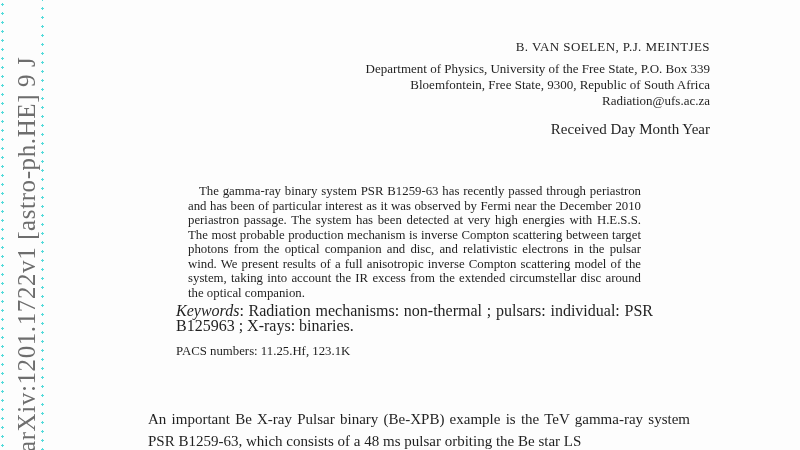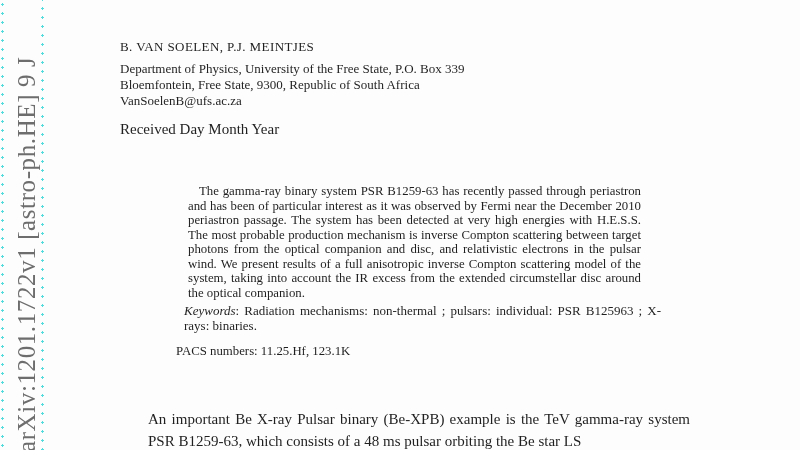--- a/index.html
+++ b/index.html
@@ -29,37 +29,36 @@
     transform:rotate(-90deg);
     transform-origin:0 0;
     white-space:nowrap;
     font-size:25px;
     letter-spacing:0.6px;
     color:#6d6d6d;
   }
   
   .centerblock{
     position:absolute;left:120px;width:590px;
-    text-align:left;
+    text-align:right;
   }
   #authors{top:39px;font-size:13px;letter-spacing:0.4px;}
   #affiliation{top:61px;font-size:13px;line-height:16px;}
   #dates{top:122px;font-size:15px;line-height:15px;}
   
   #abstract{
     position:absolute;left:176px;width:477px;top:172px;
     font-size:12.8px;line-height:14.55px;
     text-align:justify;
   }
   #abstract p{margin:12px;text-indent:11px;}
   #keywords{
     position:absolute;left:176px;width:477px;top:303px;
-    font-size:13px;line-height:15px;
+    font-size:16px;line-height:15px;
     text-align:justify;
-    margin-left:8px;
   }
   #keywords .kw-label{font-style:italic;}
   #pacs{
     position:absolute;left:176px;top:344px;
     font-size:12.8px;
   }
   
   #section-heading{
     position:absolute;left:148px;top:386px;
     font-size:15.5px;font-weight:bold;letter-spacing:0.2px;
@@ -78,21 +77,21 @@
 
   <div class="dotline" id="dotline-left"></div>
   <div class="dotline" id="dotline-right"></div>
   <div id="arxiv-stamp" style="color: rgb(109, 109, 109);">arXiv:1201.1722v1  [astro-ph.HE]  9 J</div>
 
   <div class="centerblock" id="authors">B. VAN SOELEN, P.J. MEINTJES</div>
 
   <div class="centerblock" id="affiliation">
     <div>Department of Physics, University of the Free State, P.O. Box 339</div>
     <div>Bloemfontein, Free State, 9300, Republic of South Africa</div>
-    <div>VanSoelenB@ufs.ac.za</div>
+    <div>Radiation@ufs.ac.za</div>
   </div>
 
   <div class="centerblock" id="dates">
     <div>Received Day Month Year</div>
   </div>
 
   <div id="abstract">
     <p>The gamma-ray binary system PSR B1259-63 has recently passed through periastron and has been of particular interest as it was observed by Fermi near the December 2010 periastron passage. The system has been detected at very high energies with H.E.S.S. The most probable production mechanism is inverse Compton scattering between target photons from the optical companion and disc, and relativistic electrons in the pulsar wind. We present results of a full anisotropic inverse Compton scattering model of the system, taking into account the IR excess from the extended circumstellar disc around the optical companion.</p>
   </div>
 

